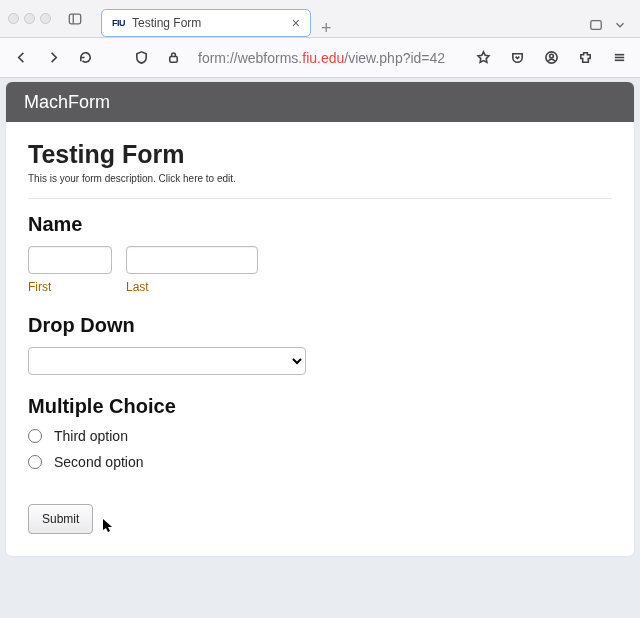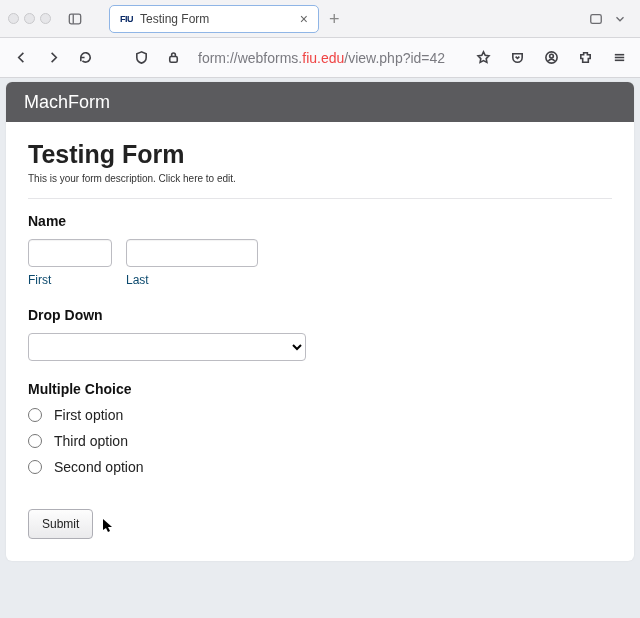--- a/index.html
+++ b/index.html
@@ -3,21 +3,21 @@
   <meta charset="utf-8">
   <style>
     * { margin:0; padding:0; box-sizing:border-box; }
     body { font-family:-apple-system,BlinkMacSystemFont,"Segoe UI",Arial,sans-serif; background:#e9ecf0; width:640px; height:618px; overflow:hidden; font-size:13px; color:#222; }
     
     .titlebar { height:38px; background:#f3f3f5; border-bottom:1px solid #d6d6da; display:flex; align-items:center; padding:0 8px; gap:6px; }
     .traffic { display:flex; gap:5px; margin-right:6px; }
     .traffic span { width:11px; height:11px; border-radius:50%; border:1px solid #c9c9cc; background:#e6e6e9; }
     .sq-btn { width:24px; height:24px; border-radius:5px; border:1px solid transparent; display:flex; align-items:center; justify-content:center; color:#6b6b70; }
     .sq-btn svg { width:14px; height:14px; stroke:currentColor; fill:none; stroke-width:1.5; }
-    .tabs { display:flex; align-items:center; height:100%; margin-left:16px; flex:1; }
+    .tabs { display:flex; align-items:flex-end; height:100%; margin-left:8px; flex:1; }
     .tab { height:28px; background:#fff; border:1.5px solid #8fb5e6; border-radius:5px; display:flex; align-items:center; gap:7px; padding:0 10px; min-width:210px; position:relative; }
     .tab .favicon { font-size:9px; font-weight:700; color:#0a2a66; letter-spacing:-0.5px; }
     .tab .label { font-size:12px; color:#444; flex:1; white-space:nowrap; overflow:hidden; text-overflow:ellipsis; }
     .tab .close { font-size:14px; color:#666; line-height:1; }
     .newtab { margin-left:10px; color:#888; font-size:18px; line-height:1; }
     .spacer { flex:1; }
     
     .toolbar { height:40px; background:#fafafc; border-bottom:1px solid #d6d6da; display:flex; align-items:center; padding:0 8px; gap:6px; }
     .navbtn { width:26px; height:26px; display:flex; align-items:center; justify-content:center; color:#414146; border-radius:5px; }
     .navbtn svg { width:15px; height:15px; stroke:currentColor; fill:none; stroke-width:1.7; }
@@ -27,27 +27,27 @@
     .rt-icons { display:flex; gap:8px; }
     
     .page-wrap { padding:4px 6px; }
     .card { background:#fff; border-radius:6px; overflow:hidden; box-shadow:0 0 2px rgba(0,0,0,.08); }
     .brandbar { background:#5b5b5e; color:#fff; height:40px; display:flex; align-items:center; padding:0 18px; font-size:18px; }
     .brandbar .brand { font-weight:400; font-family:"Segoe UI",Arial,sans-serif; }
     .form-body { padding:18px 22px 22px; }
     .form-title { font-size:25px; font-weight:700; color:#222; }
     .form-desc { margin-top:4px; font-size:10px; color:#333; }
     .hr { border:none; border-top:1px solid #e5e5e8; margin:14px 0 14px; }
-    .field-label { font-weight:700; font-size:14px; color:#111; }
+    .field-label { font-weight:700; font-size:20px; color:#111; }
     .name-row { display:flex; gap:14px; margin-top:10px; }
     .name-col { display:flex; flex-direction:column; }
     .txt { height:28px; border:1px solid #bcbcc2; border-radius:4px; box-shadow:0 1px 1px rgba(0,0,0,.05) inset; padding:0 6px; font-size:13px; }
     .txt.first { width:84px; }
     .txt.last { width:132px; }
-    .sublabel { font-size:12px; color:#0c4a6e; margin-top:6px; }
+    .sublabel { font-size:12px; color:#a16207; margin-top:6px; }
     .block { margin-top:20px; }
     .dd { margin-top:10px; }
     .dd select { width:278px; height:28px; border:1px solid #bcbcc2; border-radius:4px; background:#fff; font-size:13px; padding:0 4px; }
     .radio-list { margin-top:10px; display:flex; flex-direction:column; gap:10px; }
     .radio-row { display:flex; align-items:center; gap:12px; font-size:14px; color:#222; }
     .radio-row input[type=radio] { width:14px; height:14px; accent-color:#555; }
     .submit-wrap { margin-top:34px; }
     .submit { padding:7px 13px; font-size:12px; border:1px solid #aeaeb5; border-radius:4px; background:linear-gradient(#fdfdfd,#eaeaec); color:#222; cursor:pointer; }
     .cursor-overlay { position:absolute; left:102px; top:440px; pointer-events:none; }
     .cursor-overlay svg { width:12px; height:16px; }
@@ -185,24 +185,20 @@
             <option></option>
           </select>
         </div>
       </div>
 
       <div class="block">
         <div class="field-label">Multiple Choice</div>
         <div class="radio-list">
           <label class="radio-row">
             <input type="radio" name="mc" style="">
-            <span>First option</span>
-          </label>
-          <label class="radio-row">
-            <input type="radio" name="mc" style="">
             <span>Third option</span>
           </label>
           <label class="radio-row">
             <input type="radio" name="mc" style="">
             <span>Second option</span>
           </label>
         </div>
       </div>
 
       <div class="submit-wrap">

